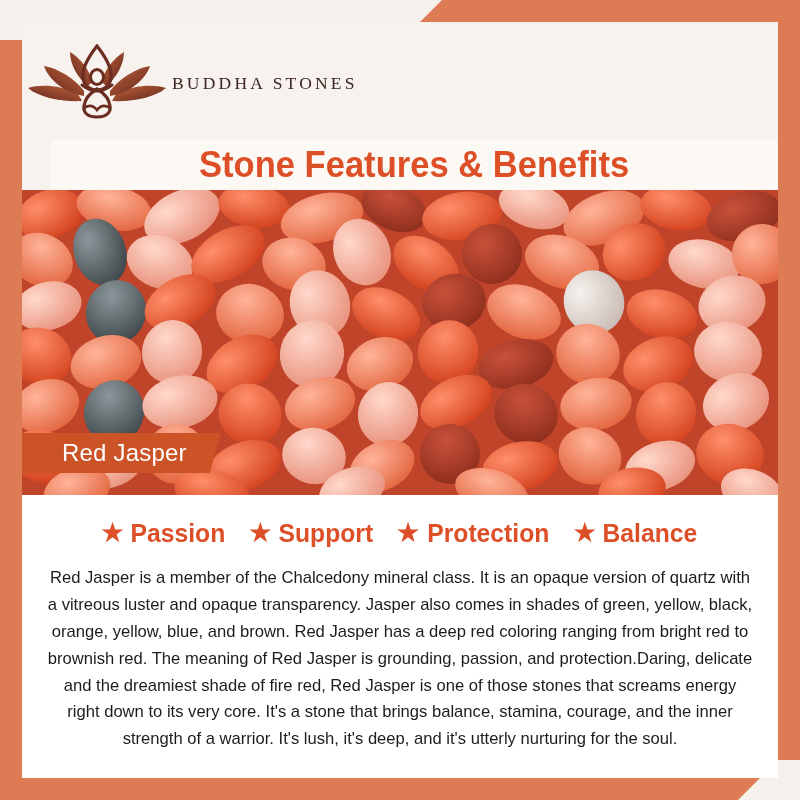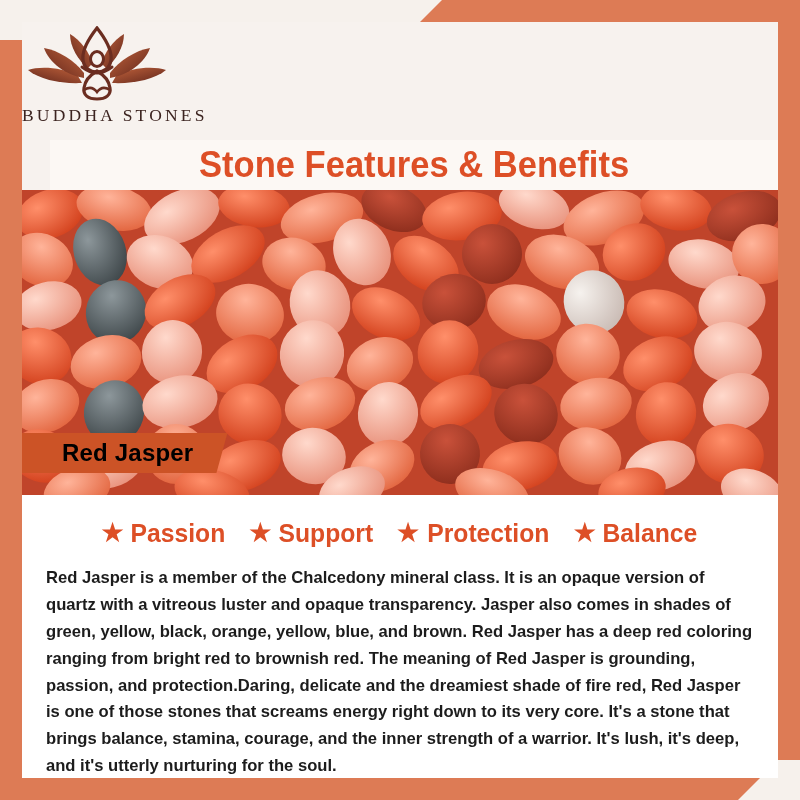--- a/index.html
+++ b/index.html
@@ -54,22 +54,22 @@
     overflow:hidden;
     display:flex;
     flex-direction:column;
   }
 
   
   .logo-block{
     height:118px;
     background:#f7f2ee;
     display:flex;
-    flex-direction:column;
-    align-items:flex-start;
+    flex-direction:row;
+    align-items:center;
     justify-content:flex-start;
     padding-top:4px;
     flex:none;
   }
   .logo-mark{ width:150px; height:78px; display:block; }
   .logo-word{
     font-family:"Liberation Serif", serif;
     font-size:17.5px;
     letter-spacing:3.2px;
     color:#3c2420;
@@ -112,23 +112,23 @@
     left:0; bottom:22px;
     height:40px;
     padding:0 34px 0 40px;
     background:#cc5326;
     display:flex;
     align-items:center;
     clip-path:polygon(0 0, 100% 0, calc(100% - 11px) 100%, 0 100%);
     z-index:5;
   }
   .stone-banner-text{
-    color:#000000;
+    color:#ffffff;
     font-size:24px;
-    font-weight:bold;
+    font-weight:normal;
     letter-spacing:0.2px;
     white-space:nowrap;
   }
 
   
   .content{
     background:#ffffff;
     flex:1;
     padding:0 22px;
     display:flex;
@@ -161,24 +161,23 @@
     transform:scaleX(0.95);
     white-space:nowrap;
   }
 
   
   .desc{
     font-family:"Liberation Sans Narrow","Liberation Sans",sans-serif;
     font-size:16.6px;
     line-height:1.62;
     color:#1c1c1c;
-    text-align:left;
+    text-align:center;
     padding:4px 2px 0 2px;
     transform-origin:left top;
-    font-weight:bold;
   }
 </style>
 </head>
 <body>
 
 <div class="frame-bg"></div>
 <div class="corner-tr"></div>
 <div class="edge-right"></div>
 <div class="corner-bl"></div>
 <div class="edge-left"></div>

